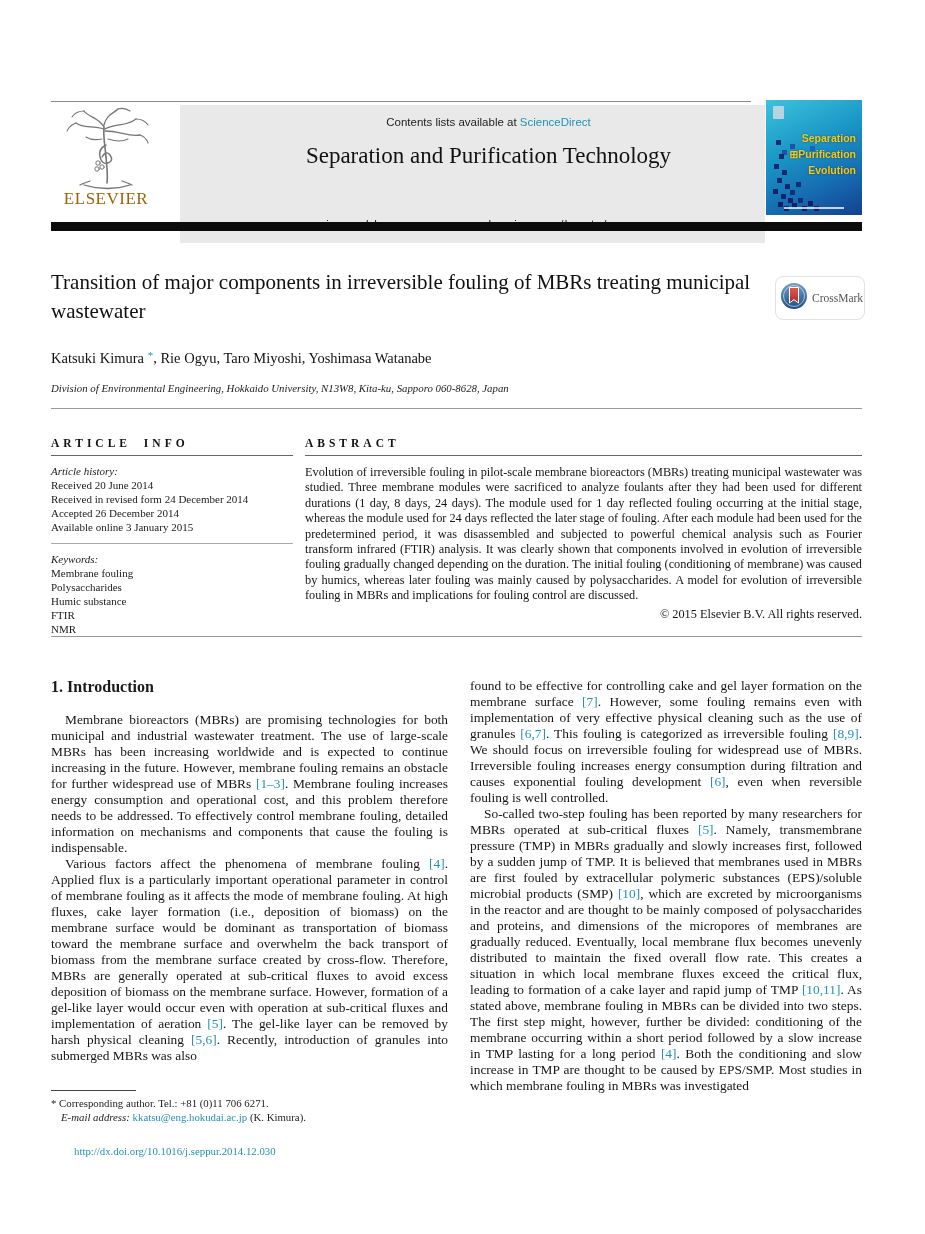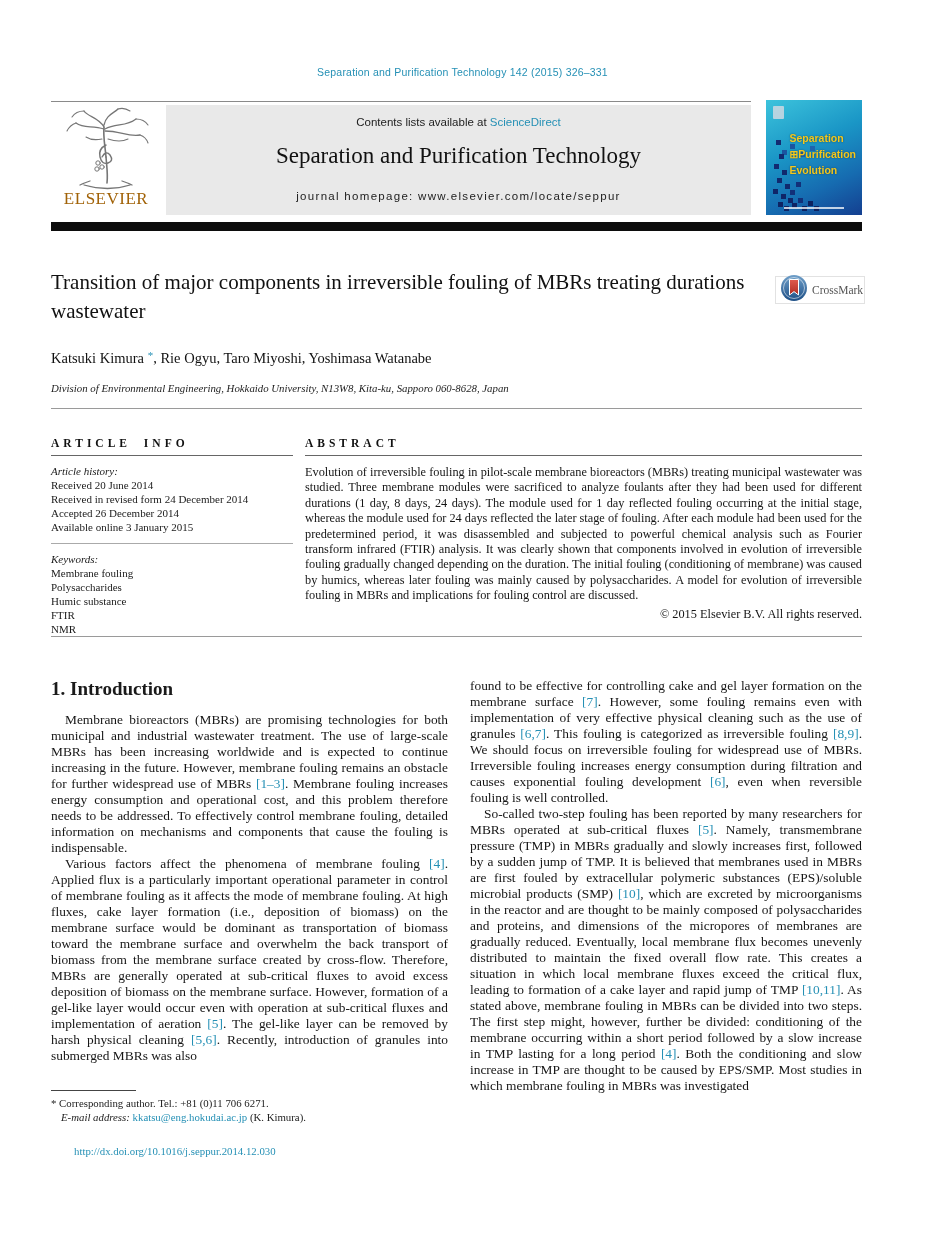--- a/index.html
+++ b/index.html
@@ -24,22 +24,23 @@
   .elsevier {
     position:absolute; left:50px; top:105px; width:112px; height:110px;
     text-align:center;
   }
   .elsevier svg { display:block; margin:0 auto; }
   .elsevier-word {
     font-family:"Liberation Serif", serif; font-size:17px; letter-spacing:.5px;
     color:#a16207; font-weight:400; margin-top:-2px;
   }
   .mast-box {
-    position:absolute; left:166px; top:105px; width:585px; height:110px;
+    position:absolute; left:180px; top:105px; width:585px; height:138px;
     background:#e9e9e9;
+    padding-left:16px;
   }
   .contents-line {
     position:absolute; top:11px; width:100%; text-align:center;
     font-family:"Liberation Sans", sans-serif; font-size:11.5px; color:#222;
   }
   .journal-title {
     position:absolute; top:38px; width:100%; text-align:center;
     font-family:"Liberation Serif", serif; font-size:23px; color:#111;
   }
   .homepage-line {
@@ -57,37 +58,37 @@
     background:#cfd8e2; opacity:.85; border-radius:1px;
     font-size:6px; line-height:13px; text-align:center; color:#333;
   }
   .pix { position:absolute; left:10px; top:40px; width:5px; height:5px; background:#132b72;
     box-shadow: 3px 14px #122a70, -2px 24px #122a70, 6px 30px #10296e, 1px 38px #10296e,
      9px 44px #10296e, -3px 49px #0f2668, 5px 54px #0f2668, 12px 58px #0f2668,
      2px 62px #0e2464, 8px 66px #0e2464, 16px 63px #0e2464, 22px 58px #123079,
      14px 50px #123079, 20px 42px #123079, 26px 66px #0d2260, 32px 61px #0d2260,
      38px 66px #0d2260, 6px 10px #1a55a0, 14px 4px #1a55a0, 24px 12px #1e63ae, 34px 6px #1e63ae;
   }
-  .cover-title { position:absolute; right:6px; top:30px; text-align:left;
+  .cover-title { position:absolute; right:6px; top:30px; text-align:right;
     font-family:"Liberation Sans", sans-serif; font-weight:bold; font-size:10.5px;
     line-height:16px; color:#f4c71c; text-shadow:0 0 2px rgba(0,0,0,.45);margin-left:14px;
   }
   .cover-footer { position:absolute; bottom:6px; left:18px; width:60px; height:2px;
     background:rgba(255,255,255,.75); }
 
   .black-bar { position:absolute; left:51px; top:222px; width:811px; height:9px; background:#0c0c0c; }
 
   
   .article-title {
     position:absolute; left:51px; top:268px; width:710px;
     font-size:21px; line-height:29px; color:#111;
   }
   .crossmark {
-    position:absolute; left:775px; top:276px; width:90px; height:28px;
-    border:1px solid #e2e2e2; border-radius:0; background:#fff;
+    position:absolute; left:775px; top:276px; width:90px; height:44px;
+    border:1px solid #e2e2e2; border-radius:8px; background:#fff;
     display:flex; align-items:center; gap:4px; padding:3px 4px;
   }
   .crossmark-label { font-family:"Liberation Serif", serif; font-size:11.5px; color:#555; }
   .authors { position:absolute; left:51px; top:349px; font-size:14.5px; color:#111; }
   .authors .star { color:#2590b5; font-size:11px; vertical-align:4px; }
   .affiliation { position:absolute; left:51px; top:382px; font-size:10.8px; font-style:italic; color:#222; }
 
   .rule-a { position:absolute; left:51px; top:408px; width:811px; height:1px; background:#9a9a9a; }
   .rule-b { position:absolute; left:51px; top:636px; width:811px; height:1px; background:#9a9a9a; }
 
@@ -106,40 +107,39 @@
 
   
   .abs-col { position:absolute; left:305px; top:417px; width:557px; }
   .abs-col .head-rule { margin-top:6px; height:1px; background:#666; }
   .abs-text {
     margin-top:9px; font-size:12.3px; line-height:15.4px; text-align:justify; color:#151515;
   }
   .abs-copy { margin-top:3px; text-align:right; font-size:12.3px; color:#151515; }
 
   
-  .intro-heading { position:absolute; left:51px; top:678px; font-size:19px; font-weight:bold; }
+  .intro-heading { position:absolute; left:51px; top:678px; font-size:16px; font-weight:bold; }
   .col { position:absolute; font-size:13.4px; line-height:16px; text-align:justify; color:#151515; }
   .col-left { left:51px; top:712px; width:397px; }
   .col-right { left:470px; top:678px; width:392px; }
   .col p.indent { text-indent:14px; }
 
   
   .foot-rule { position:absolute; left:51px; top:1090px; width:85px; height:1px; background:#444; }
   .footnote { position:absolute; left:51px; top:1097px; width:397px; font-size:10.8px; line-height:13.6px; color:#222; }
   .footnote .line2 { padding-left:10px; }
   .footnote .em-label { font-style:italic; }
   .doi-block { position:absolute; left:51px; top:1144px; width:420px; font-size:10.8px; line-height:14px;margin-left:23px; }
   .doi-link { color:#2590b5; }
 </style>
 </head>
 <body>
 
 <div class="page">
 
-  <div class="citation-header">Separation and Purification Technology 142 (2015) 326–331</div>
 
   <div class="mast-rule-top"></div>
 
   <div class="elsevier">
     <span>
       <svg width="104" height="86" viewBox="0 0 104 86" fill="none" stroke="#767676" stroke-width="1.6" stroke-linecap="round">
         <path d="M52 52 C51 40 49 32 50 22"></path>
         <path d="M50 24 C38 20 30 24 22 18 M50 22 C44 12 34 12 30 6 M50 20 C52 10 60 8 64 4 M51 24 C62 18 72 22 82 14 M51 26 C66 26 74 32 86 30" stroke-width="1.3"></path>
         <path d="M22 18 q-6 2 -9 8 M30 6 q-8 0 -12 6 M64 4 q6 -2 12 2 M82 14 q8 0 12 6 M86 30 q6 2 8 8" stroke-width="1.1"></path>
         <path d="M48 34 q-10 2 -16 -2 M54 34 q12 4 20 0" stroke-width="1.1"></path>
@@ -169,21 +169,21 @@
     <div class="cover-title">
       <div>Separation</div>
       <div>⊞Purification</div>
       <div>Evolution</div>
     </div>
     <div class="cover-footer"></div>
   </div>
 
   <div class="black-bar"></div>
 
-  <h1 class="article-title" style="font-weight:normal;">Transition of major components in irreversible fouling of MBRs treating durations wastewater</h1>
+  <h1 class="article-title" style="font-weight:normal;">Transition of major components in irreversible fouling of MBRs treating municipal wastewater</h1>
 
   <div class="crossmark">
     <span>
       <svg width="28" height="28" viewBox="0 0 28 28">
         <defs>
           <linearGradient id="cmB" x1="0" y1="0" x2="0" y2="1">
             <stop offset="0" stop-color="#6f9fc9"></stop>
               <stop offset="1" stop-color="#1d4f86"></stop>
           </linearGradient>
           <linearGradient id="cmR" x1="0" y1="0" x2="0" y2="1">

